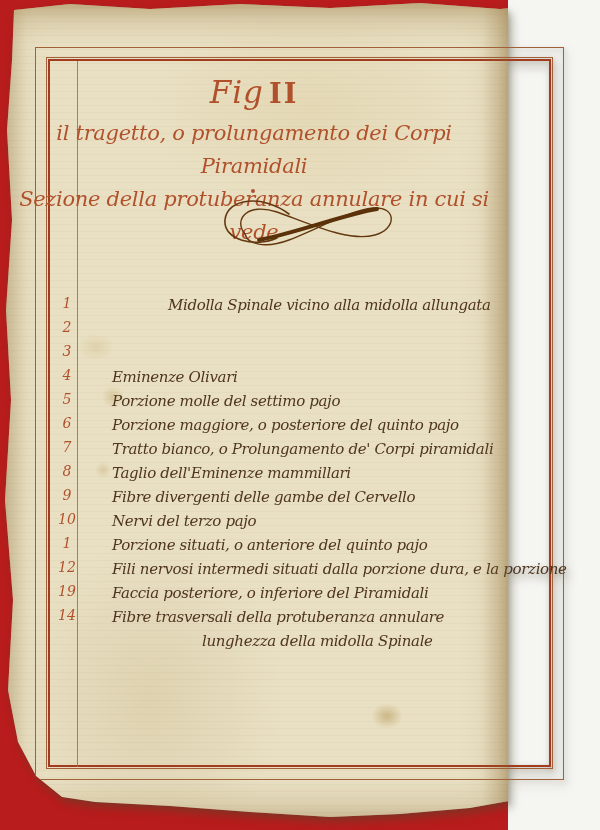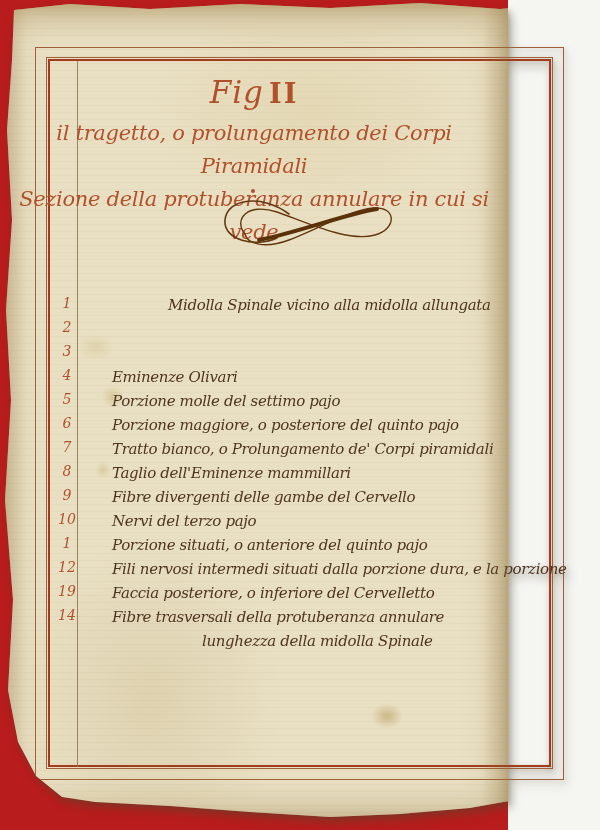--- a/index.html
+++ b/index.html
@@ -136,21 +136,21 @@
           <div class="row">
             <span class="num">1</span>
             <span class="txt">Porzione situati, o anteriore del quinto pajo</span>
           </div>
           <div class="row">
             <span class="num">12</span>
             <span class="txt">Fili nervosi intermedi situati dalla porzione dura, e la porzione</span>
           </div>
           <div class="row">
             <span class="num">19</span>
-            <span class="txt">Faccia posteriore, o inferiore del Cervelletto</span>
+            <span class="txt">Faccia posteriore, o inferiore del Piramidali</span>
           </div>
           <div class="row">
             <span class="num">14</span>
             <span class="txt">Fibre trasversali della protuberanza annulare</span>
           </div>
           <div class="row cont">
             <span class="num"></span>
             <span class="txt">lunghezza della midolla Spinale</span>
           </div>
         </div>

